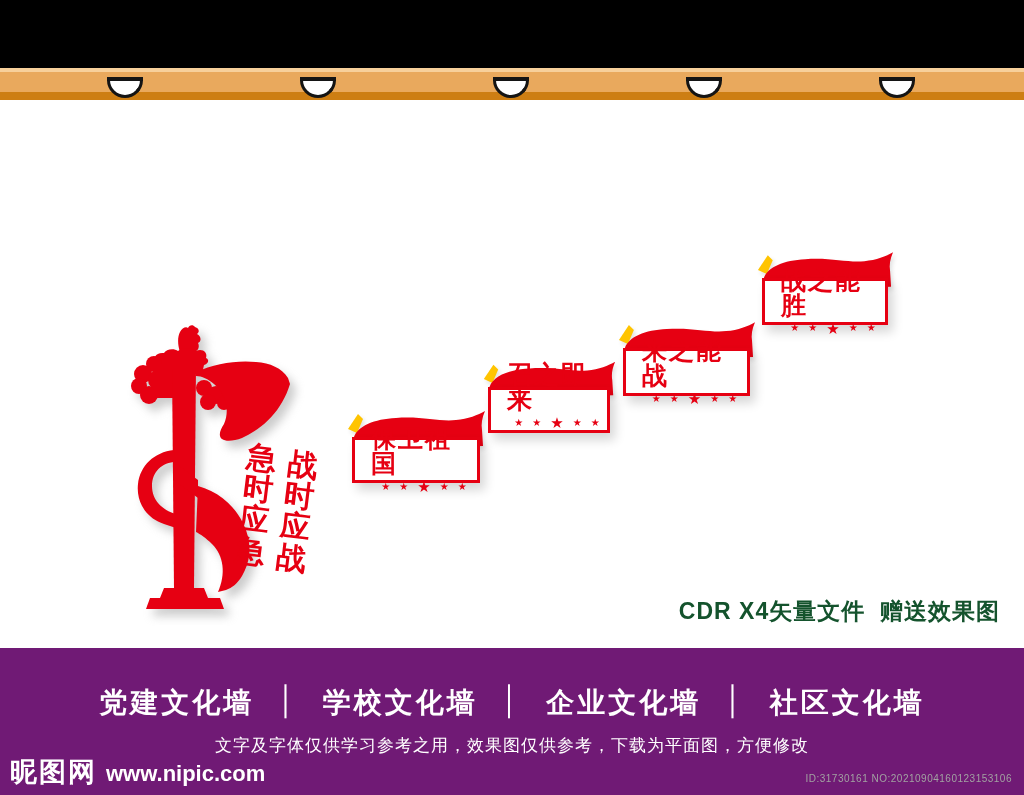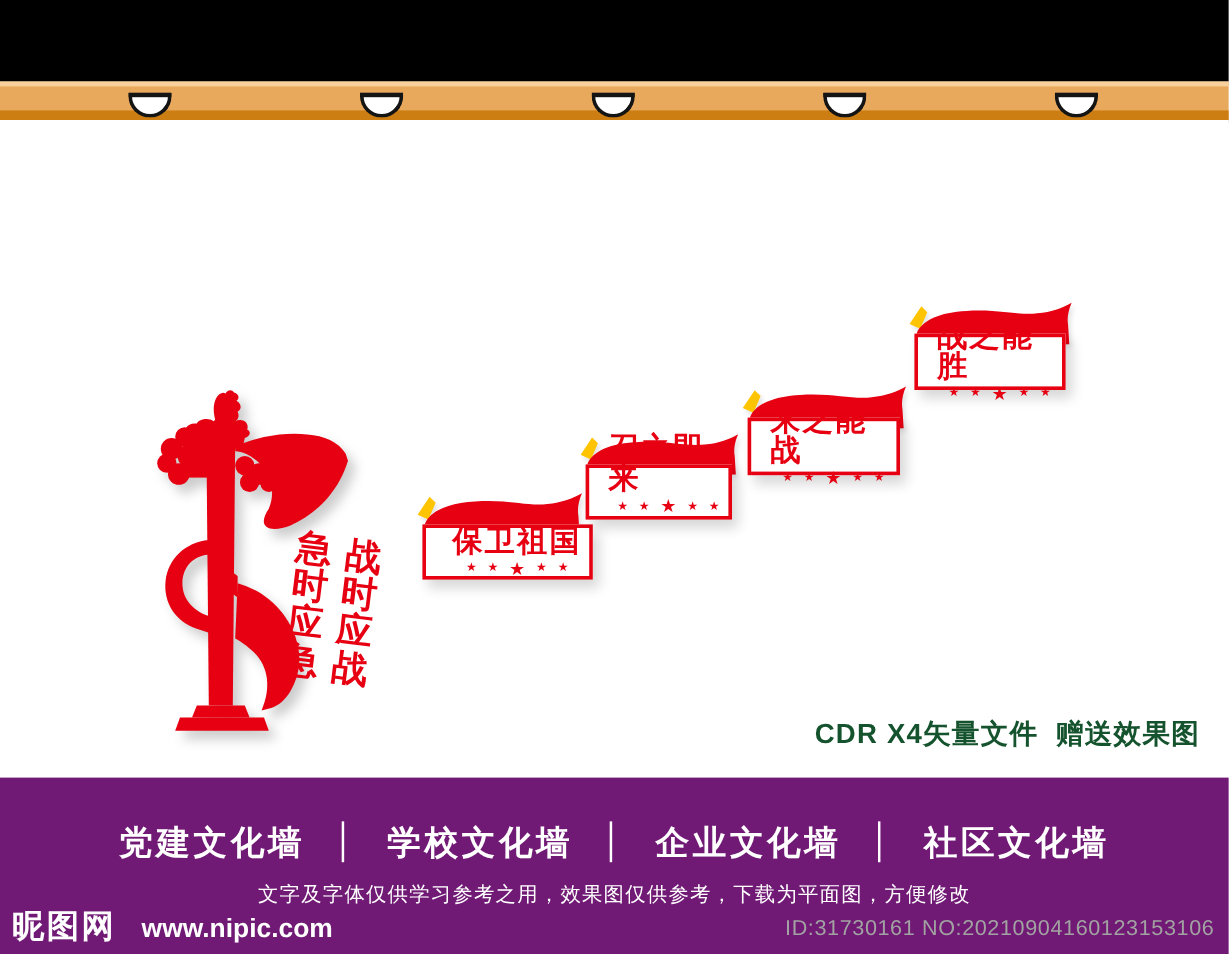--- a/index.html
+++ b/index.html
@@ -56,43 +56,43 @@
   .banner-box {
     position:relative; z-index:2; background:#fff; border:3px solid #e60012;
     box-shadow:5px 7px 10px rgba(0,0,0,.16);
     display:flex; flex-direction:column; align-items:center; justify-content:center;padding-left:16px;
   }
   .banner-label { color:#e60012; font-weight:bold; font-size:25px; letter-spacing:2px; line-height:1; }
   .stars { display:flex; align-items:center; gap:9px; margin-top:3px; color:#e60012; line-height:1; }
   .stars .st { font-size:10px; }
   .stars .st.mid { font-size:15px; }
 
-  .f1 { left:352px; top:337px; } .f1 .banner-box{ width:142px; height:46px; }
+  .f1 { left:352px; top:337px; } .f1 .banner-box{ width:128px; height:46px; }
   .f2 { left:488px; top:287px; } .f2 .banner-box{ width:122px; height:46px;justify-content:flex-end; }
   .f3 { left:623px; top:231px;margin-top:17px; } .f3 .banner-box{ width:127px; height:48px; }
   .f4 { left:762px; top:178px; } .f4 .banner-box{ width:126px; height:47px; }
 
   
   .cdr-note {
     position:absolute; right:24px; top:496px; font-size:23px; font-weight:bold;
     color:#14532d; letter-spacing:1px; white-space:pre;
   }
 
   
   .footer { position:absolute; left:0; top:648px; width:1024px; height:147px; background:#701a75; color:#fff; }
   .footer-title {
     padding-top:36px; text-align:center; font-size:28px; font-weight:bold; letter-spacing:3px;
   }
   .footer-sep { font-weight:normal; margin:0 24px; position:relative; top:-2px; }
   .footer-sub { margin-top:12px; text-align:center; font-size:17px; letter-spacing:1px; }
   .wm-row { position:absolute; left:0; bottom:0; width:100%; height:42px; }
-  .wm-left { position:absolute; left:10px; bottom:5px; display:flex; align-items:baseline; gap:21px; }
+  .wm-left { position:absolute; left:10px; bottom:5px; display:flex; align-items:baseline; gap:9px; }
   .wm-site { font-size:27px; font-weight:bold; letter-spacing:2px; }
   .wm-url  { font-size:22px; font-weight:bold;margin-top:20px; }
-  .wm-id   { position:absolute; right:12px; bottom:11px; font-size:18px; color:#a2a2a2; letter-spacing:.5px; }
+  .wm-id   { position:absolute; right:12px; bottom:11px; font-size:10px; color:#a2a2a2; letter-spacing:.5px; }
 </style>
 </head>
 <body>
 
 <div class="top-bar"></div>
 
 <div class="beam">
   <div class="hook h1"></div>
   <div class="hook h2"></div>
   <div class="hook h3"></div>

